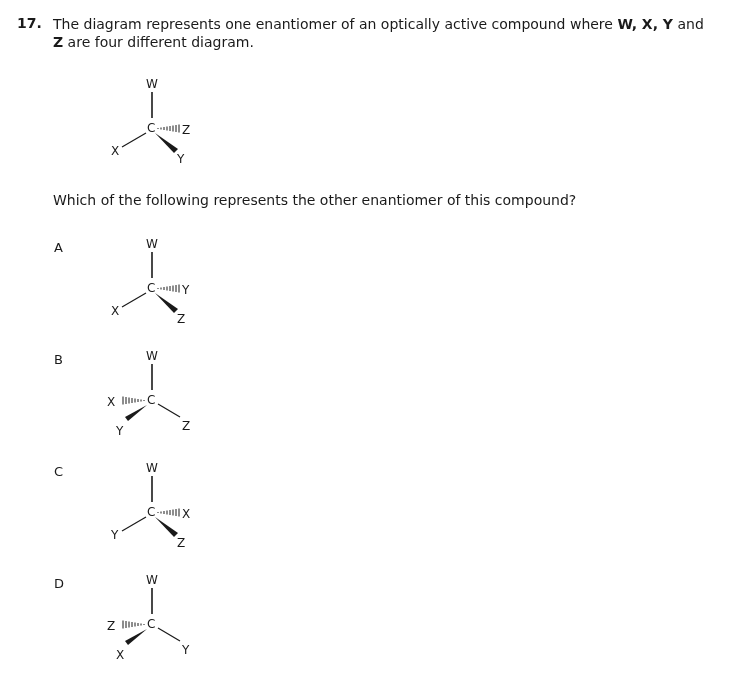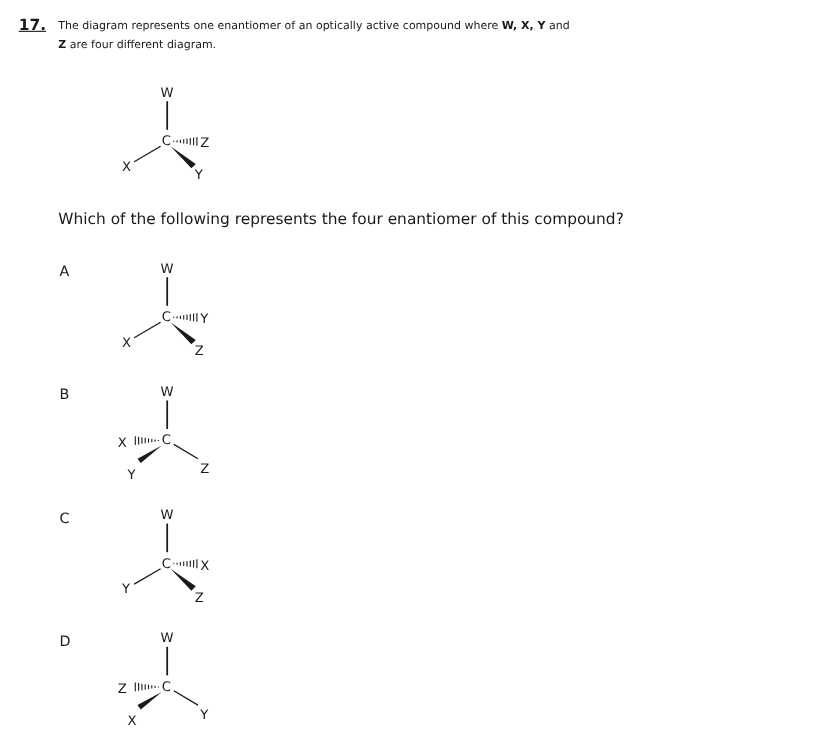--- a/index.html
+++ b/index.html
@@ -1,19 +1,19 @@
 <!DOCTYPE html>
 <html><head>
 <meta charset="utf-8">
 <style>
   html, body { margin:0; padding:0; background:#ffffff; }
   body { width:743px; height:679px; position:relative; overflow:hidden;
          font-family:"DejaVu Sans", sans-serif; color:#1a1a1a; }
-  .qnum { position:absolute; left:17px; top:15px; font-size:14px; font-weight:bold;text-decoration:underline; }
-  .qtext { position:absolute; left:53px; top:15px; font-size:10px; line-height:18px; width:660px; }
+  .qnum { position:absolute; left:17px; top:15px; font-size:14px; font-weight:bold; }
+  .qtext { position:absolute; left:53px; top:15px; font-size:14px; line-height:18px; width:660px; }
   .qtext b { font-weight:bold; }
   .sub { position:absolute; left:53px; top:192px; font-size:14px; }
   .opt-letter { position:absolute; left:54px; font-size:13px; }
   svg.mol { position:absolute; overflow:visible; }
   svg.mol text { font-family:"DejaVu Sans", sans-serif; font-size:12px; fill:#1a1a1a; }
 </style>
 </head>
 <body>
 
 <div class="qnum">17.</div>
@@ -33,21 +33,21 @@
       <line x1="70" y1="51" x2="70" y2="56"></line>
       <line x1="73" y1="50.5" x2="73" y2="56.5"></line>
       <line x1="76" y1="50" x2="76" y2="57"></line>
       <line x1="79" y1="49.5" x2="79" y2="57.5"></line>
   </g>
   <text x="82" y="59">Z</text>
   <polygon points="55,58 78,74 74,78" fill="#1a1a1a"></polygon>
   <text x="77" y="88">Y</text>
 </svg>
 
-<div class="sub">Which of the following represents the four enantiomer of this compound?</div>
+<div class="sub">Which of the following represents the other enantiomer of this compound?</div>
 
 <div class="opt-letter" style="top:240px;">A</div>
 <svg class="mol" style="left:100px;top:235px;" width="120" height="95">
   <text x="46" y="13">W</text>
   <line x1="52" y1="17" x2="52" y2="43" stroke="#1a1a1a" stroke-width="1.6"></line>
   <text x="47" y="57">C</text>
   <line x1="46" y1="58" x2="22" y2="72" stroke="#1a1a1a" stroke-width="1.2"></line>
   <text x="11" y="80">X</text>
   <g stroke="#1a1a1a" stroke-width="1">
     <line x1="58" y1="53" x2="58" y2="54"></line>

